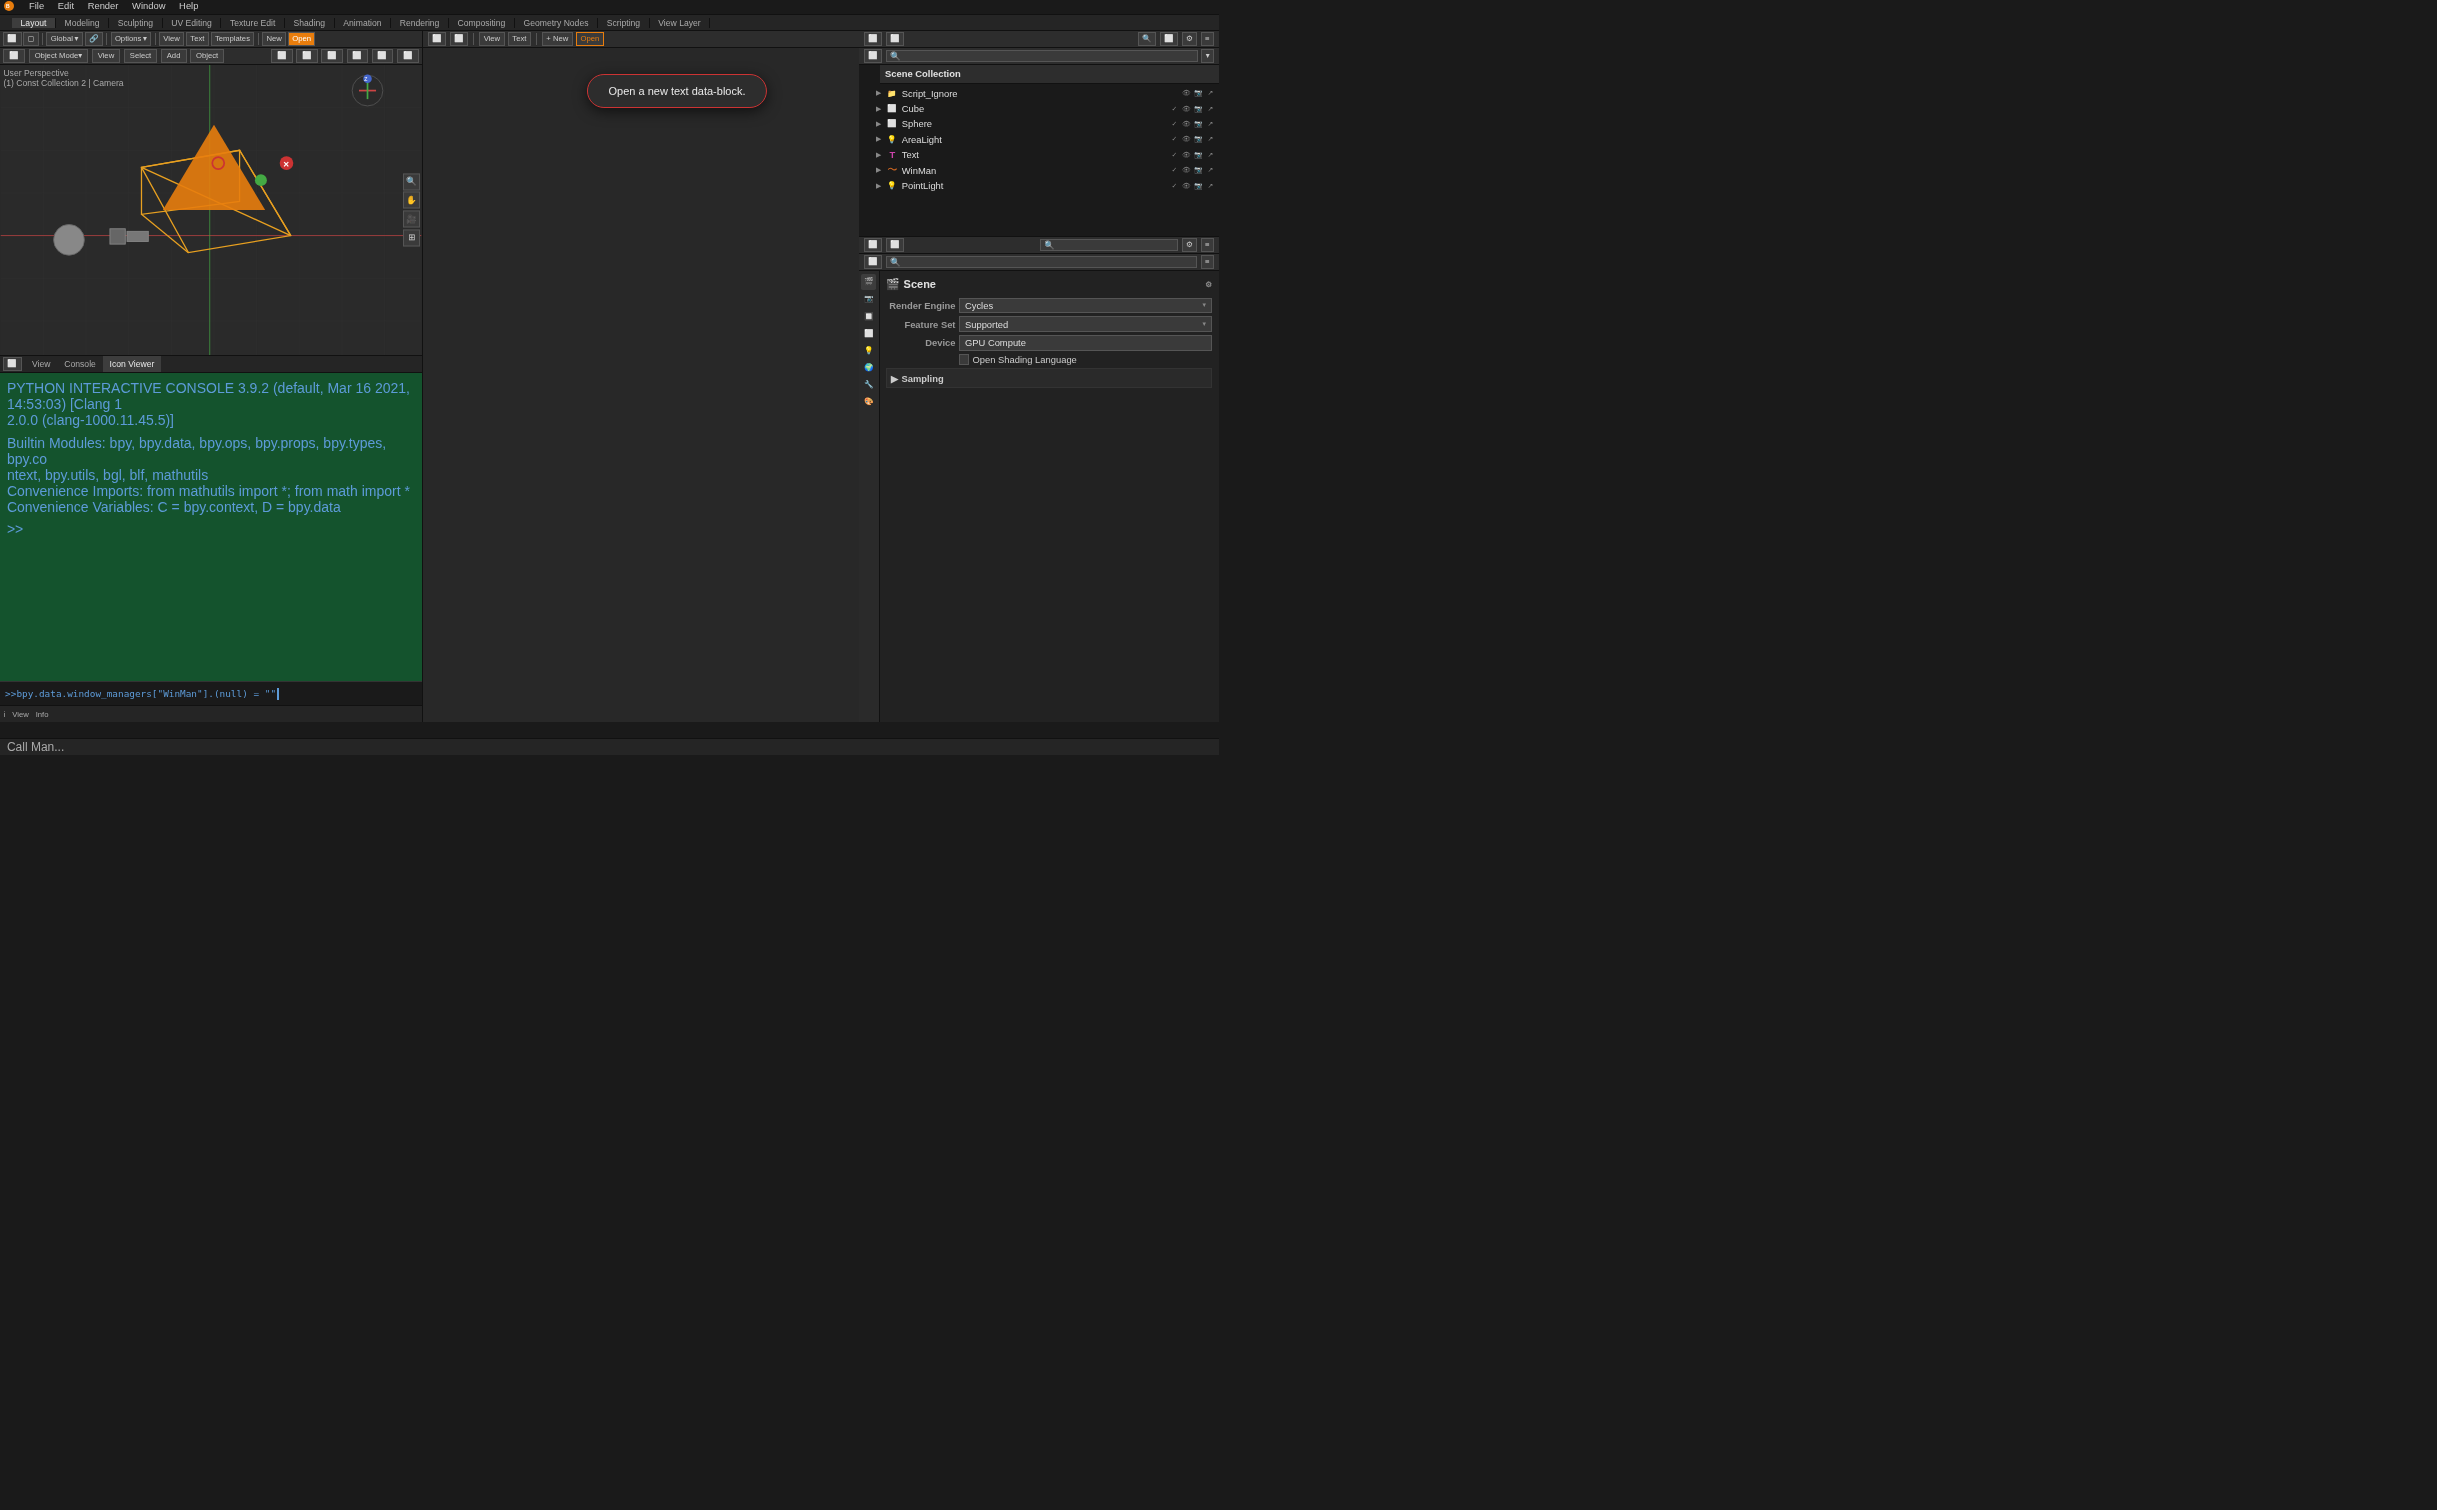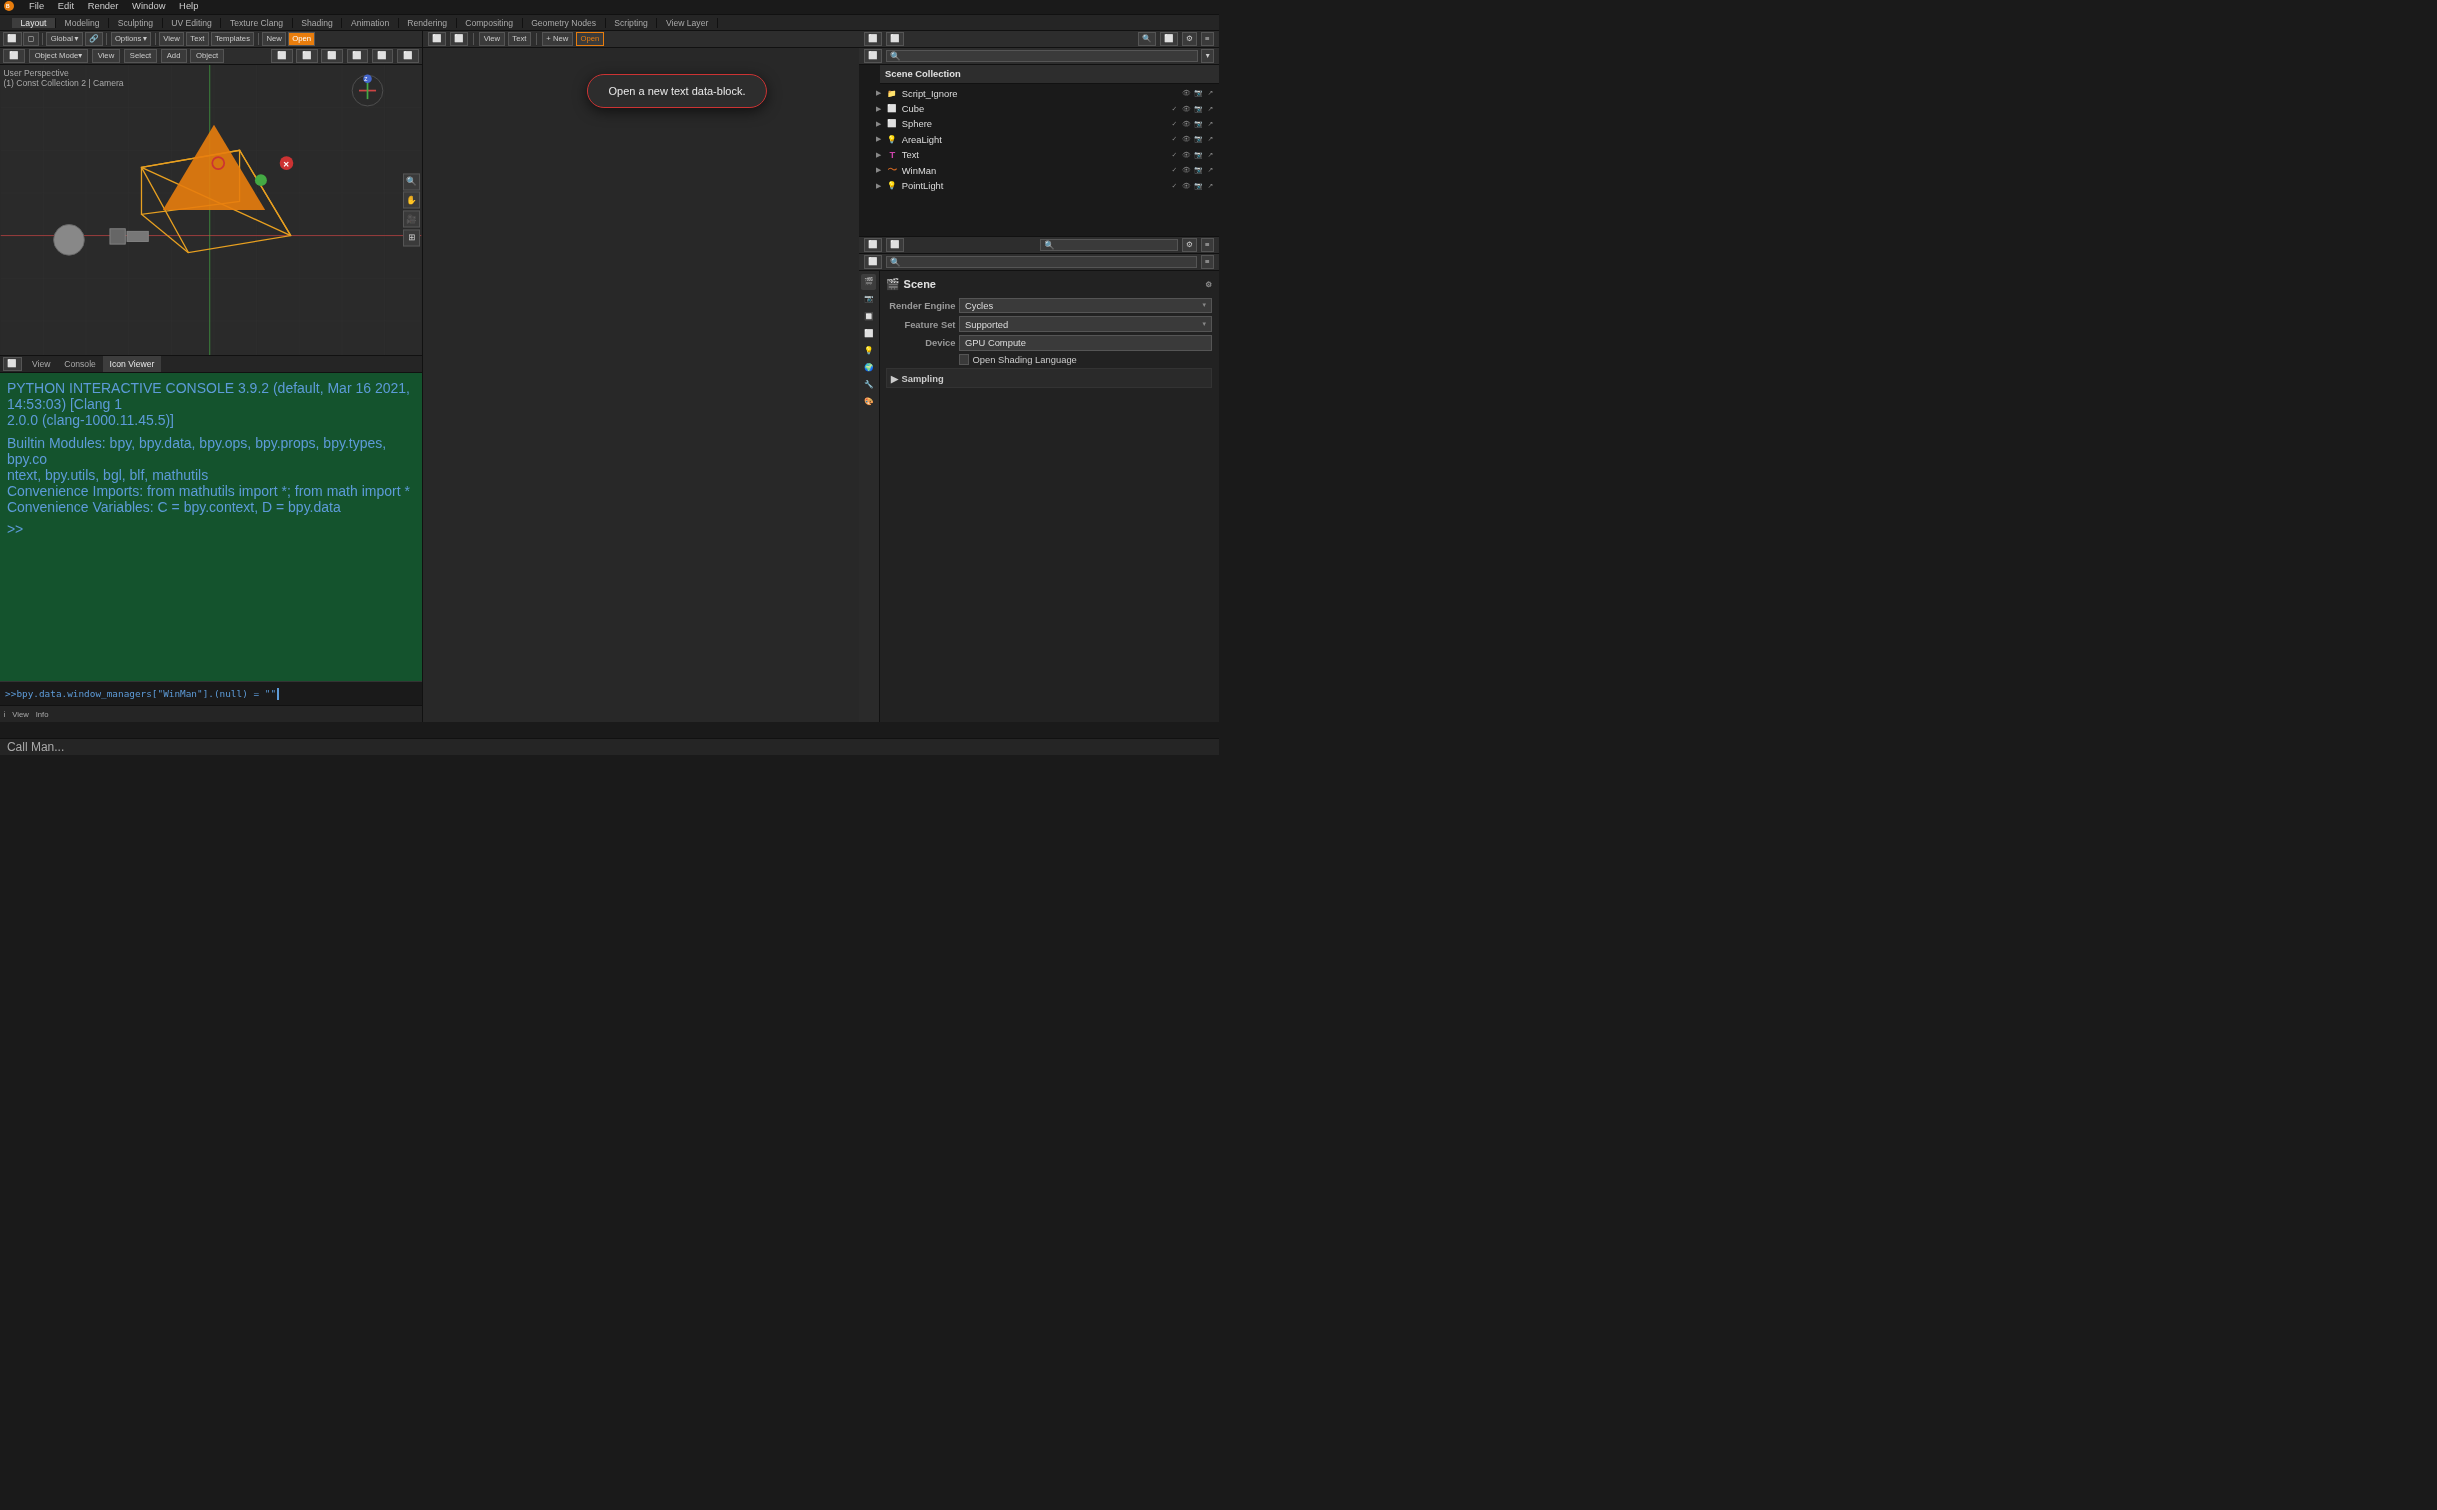--- a/index.html
+++ b/index.html
@@ -538,21 +538,21 @@
   <span class="menu-item">Render</span>
   <span class="menu-item">Window</span>
   <span class="menu-item">Help</span>
 </div>
 
 <div class="workspace-tabs">
   <div class="ws-tab active">Layout</div>
   <div class="ws-tab">Modeling</div>
   <div class="ws-tab">Sculpting</div>
   <div class="ws-tab">UV Editing</div>
-  <div class="ws-tab">Texture Clang</div>
+  <div class="ws-tab">Texture Edit</div>
   <div class="ws-tab">Shading</div>
   <div class="ws-tab">Animation</div>
   <div class="ws-tab">Rendering</div>
   <div class="ws-tab">Compositing</div>
   <div class="ws-tab">Geometry Nodes</div>
   <div class="ws-tab">Scripting</div>
   <div class="ws-tab">View Layer</div>
 </div>
 
 <div class="main-layout">

